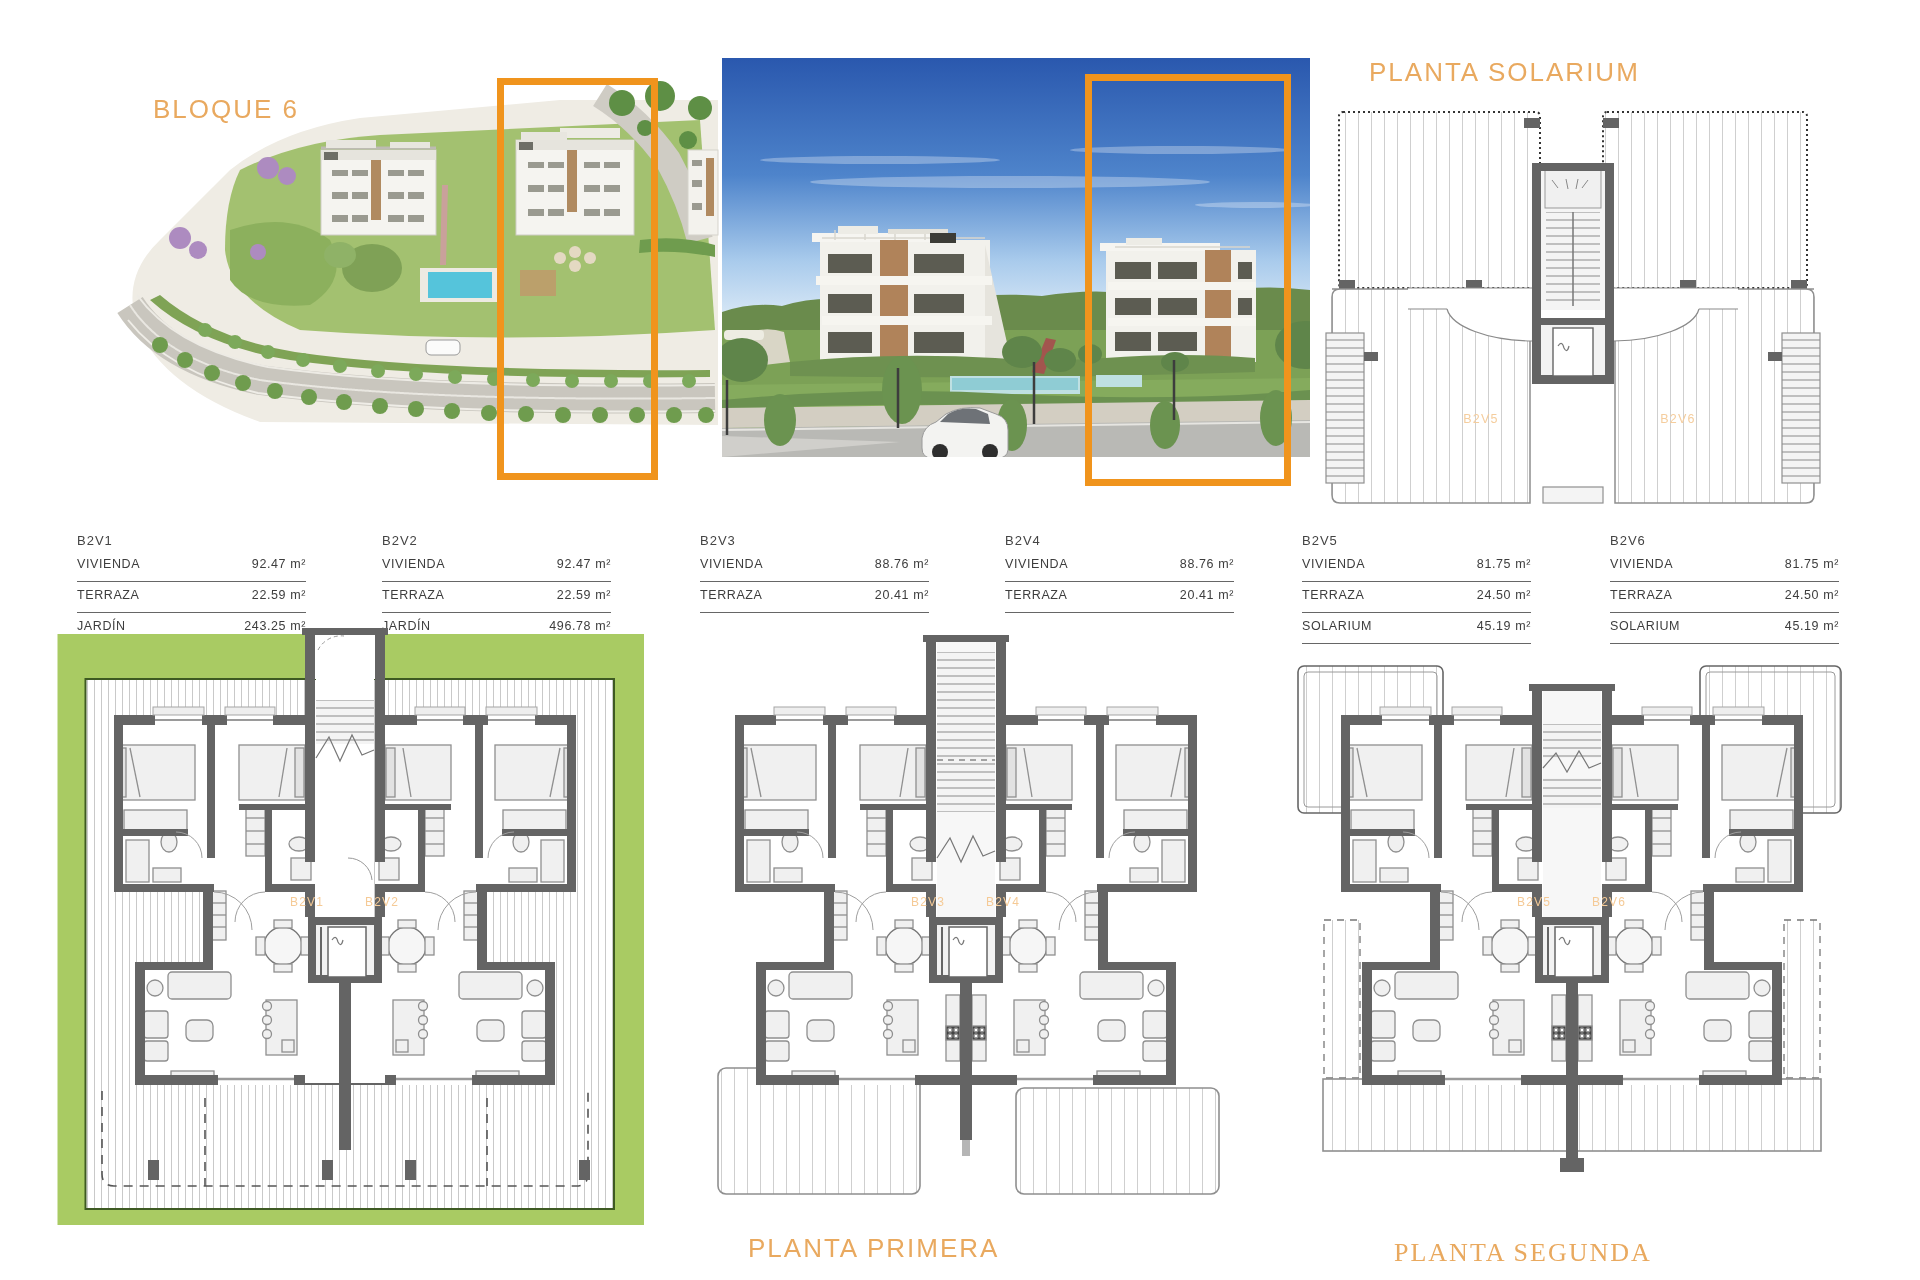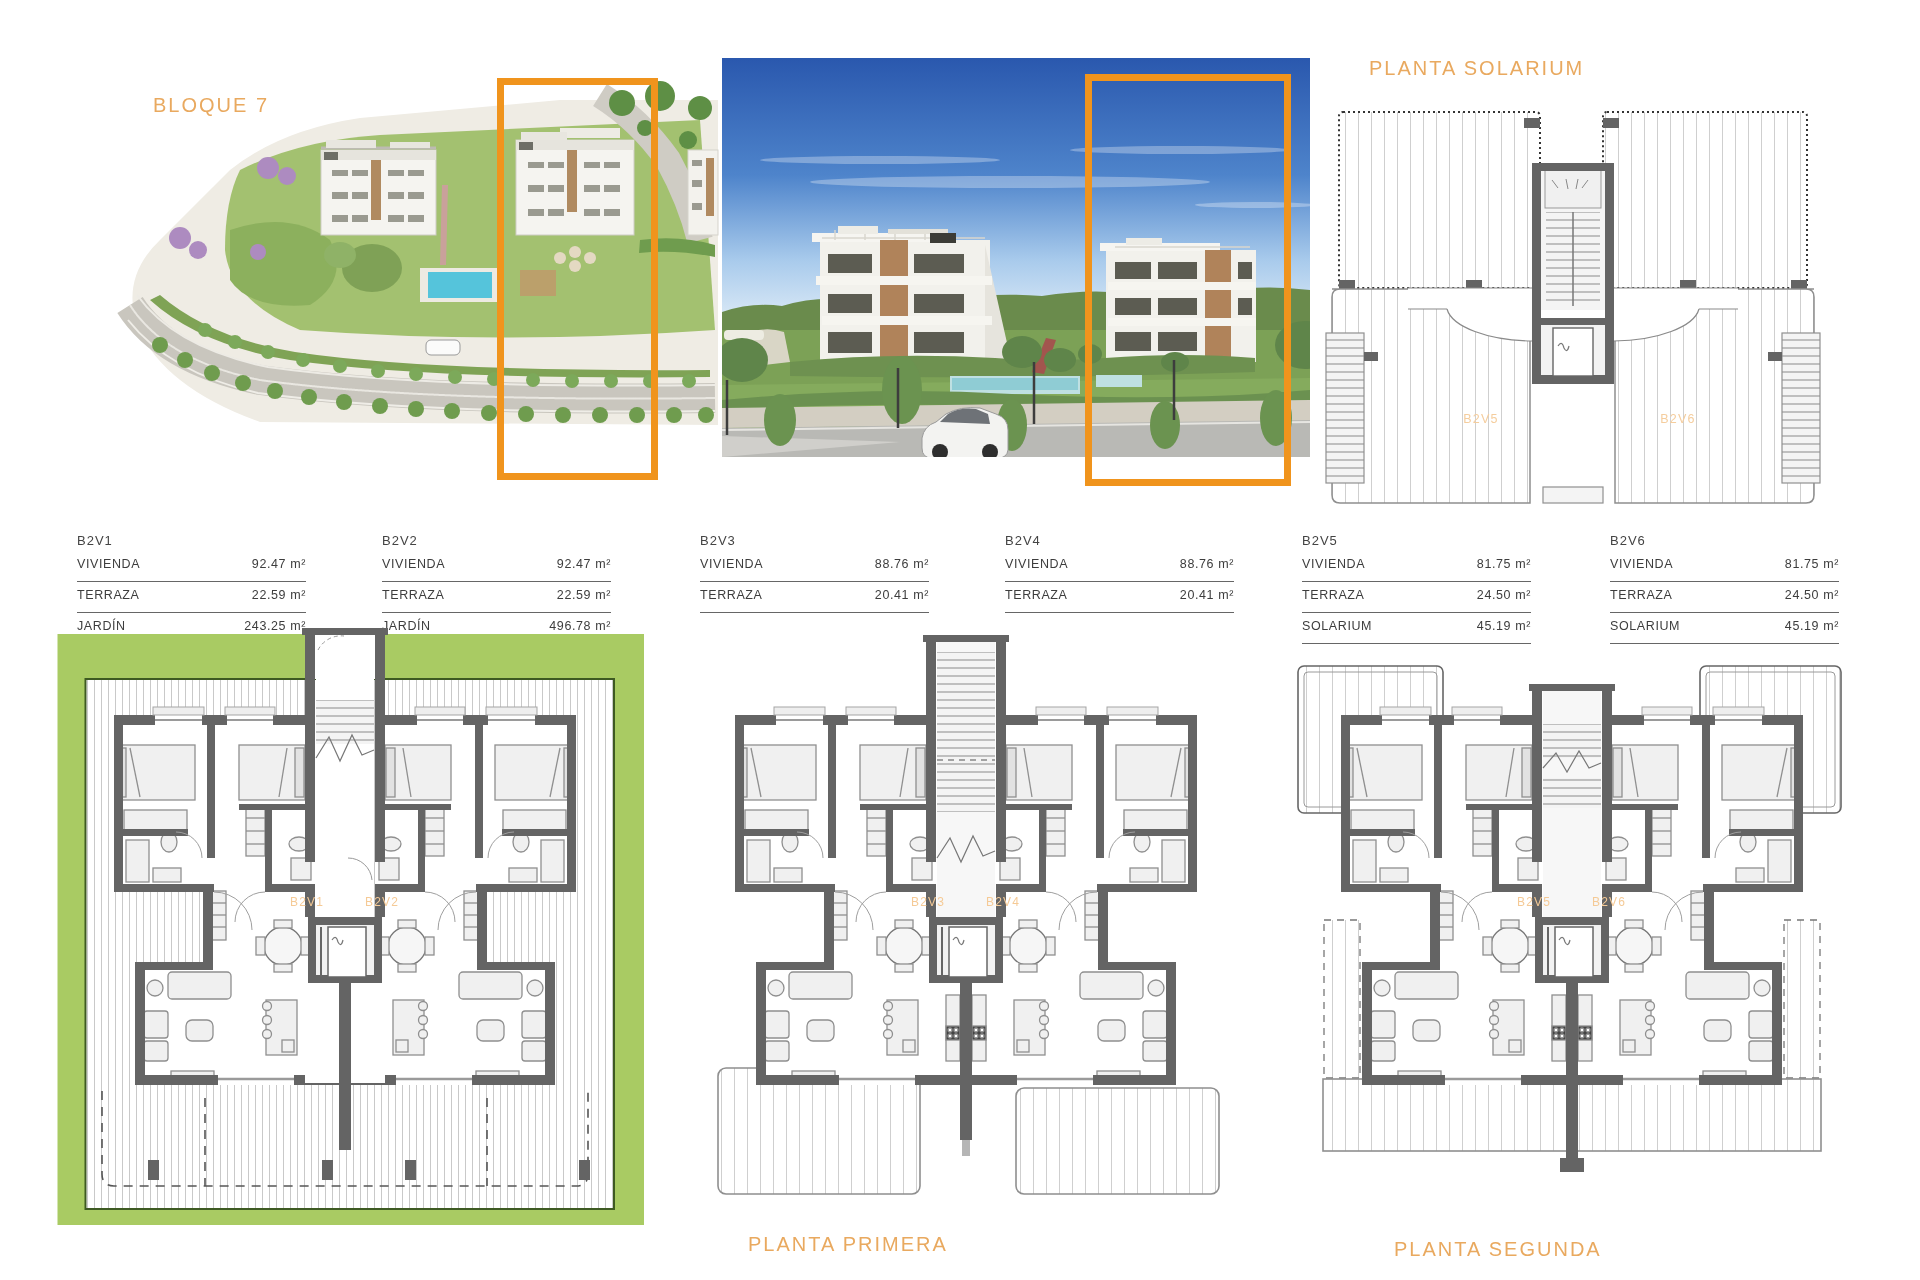--- a/index.html
+++ b/index.html
@@ -1,19 +1,19 @@
 <!DOCTYPE html>
 <html><head>
 <meta charset="utf-8">
 <style>
   html,body{margin:0;padding:0;background:#fff;}
   #page{position:relative;width:1920px;height:1280px;background:#fff;overflow:hidden;
         font-family:"Liberation Sans", sans-serif;}
   .abs{position:absolute;}
-  .otitle{color:#E9A95F;font-size:20px;letter-spacing:2px;font-weight:400;}
+  .otitle{color:#E9A95F;font-size:26px;letter-spacing:2px;font-weight:400;}
   .orect{position:absolute;border:7px solid #F0941D;}
   .tbl{position:absolute;width:229px;color:#4a4a4a;}
   .tbl .hd{font-size:13px;letter-spacing:1px;margin-bottom:9px;color:#444;}
   .tbl .row{display:flex;justify-content:space-between;font-size:12.5px;
             letter-spacing:.6px;border-bottom:1.2px solid #666;
             padding-bottom:10px;margin-bottom:6px;color:#3d3d3d;}
 </style>
 </head>
 <body>
 <div id="page">
@@ -418,25 +418,25 @@
     <path d="M 922,438 q 2,-12 14,-16 l 10,-8 q 14,-8 34,-6 l 16,6 q 12,4 12,16 l 0,20 q -1,8 -10,8 l -66,0 q -10,0 -10,-10 Z" fill="#F3F3F1" stroke="#9a9a9a"></path>
     <path d="M 940,422 l 8,-8 q 12,-7 28,-5 l 12,5 2,10 Z" fill="#6E7277"></path>
     <circle cx="940" cy="452" r="8" fill="#2e2e2e"></circle>
     <circle cx="990" cy="452" r="8" fill="#2e2e2e"></circle>
   </g>
 </svg>
 
 <div class="orect" style="left:497px;top:78px;width:147px;height:388px;"></div>
 <div class="orect" style="left:1085px;top:74px;width:192px;height:398px;"></div>
 
-<div class="abs otitle" style="left:153px;top:94px;">BLOQUE 7</div>
+<div class="abs otitle" style="left:153px;top:94px;">BLOQUE 6</div>
 <div class="abs otitle" style="left:1369px;top:57px;">PLANTA SOLARIUM</div>
 <div class="abs otitle" style="left:101px;top:1171px;">PLANTA BAJA</div>
 <div class="abs otitle" style="left:748px;top:1233px;">PLANTA PRIMERA</div>
-<div class="abs otitle" style="left:1394px;top:1238px;">PLANTA SEGUNDA</div>
+<div class="abs otitle" style="left:1394px;top:1238px;font-family:Liberation Serif, serif;">PLANTA SEGUNDA</div>
 
 <div class="tbl" style="left:77px;top:533px;">
   <div class="hd">B2V1</div>
   <div class="row">
         <span>VIVIENDA</span>
         <span>92.47 m²</span>
       </div>
   <div class="row">
         <span>TERRAZA</span>
         <span>22.59 m²</span>

